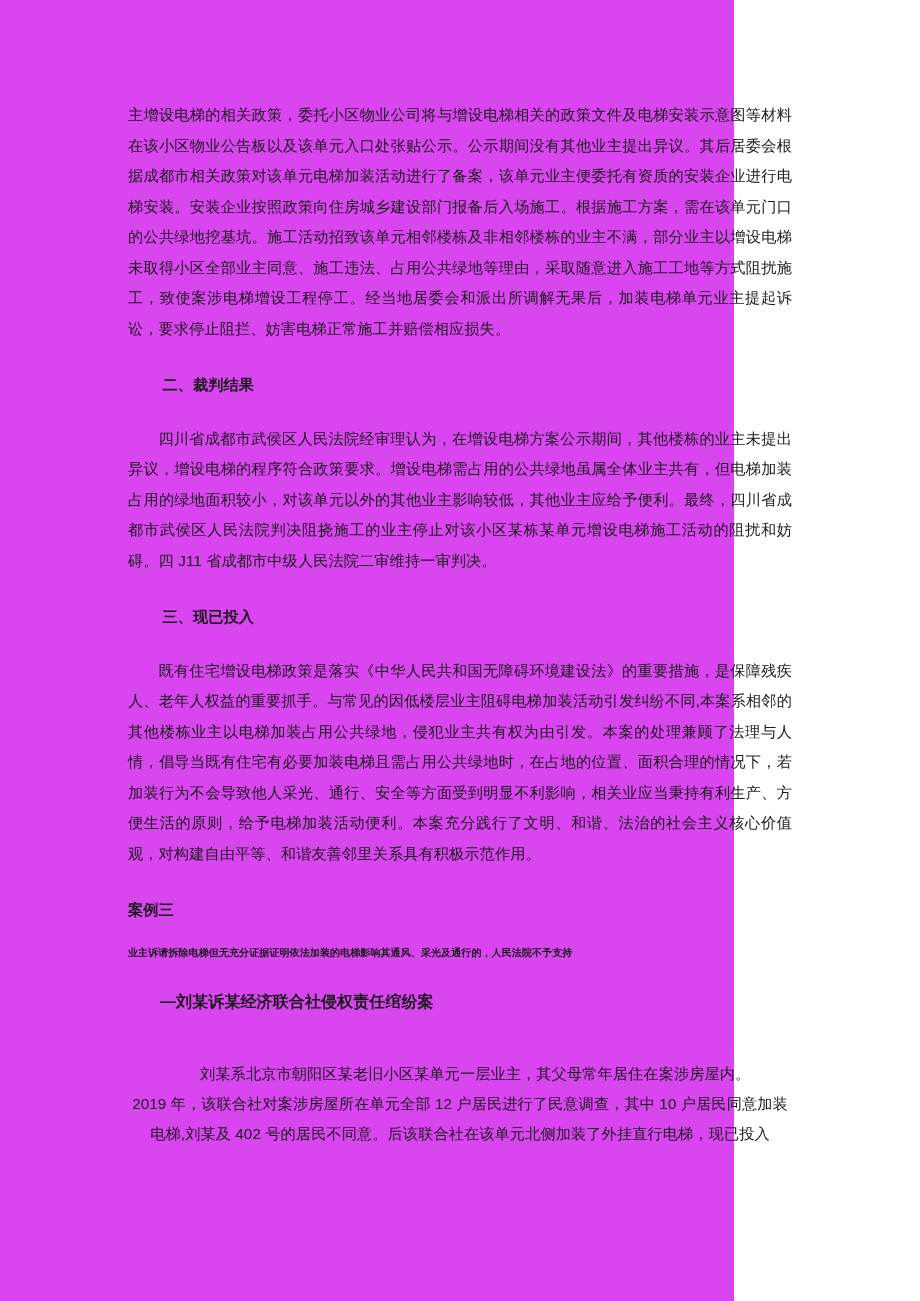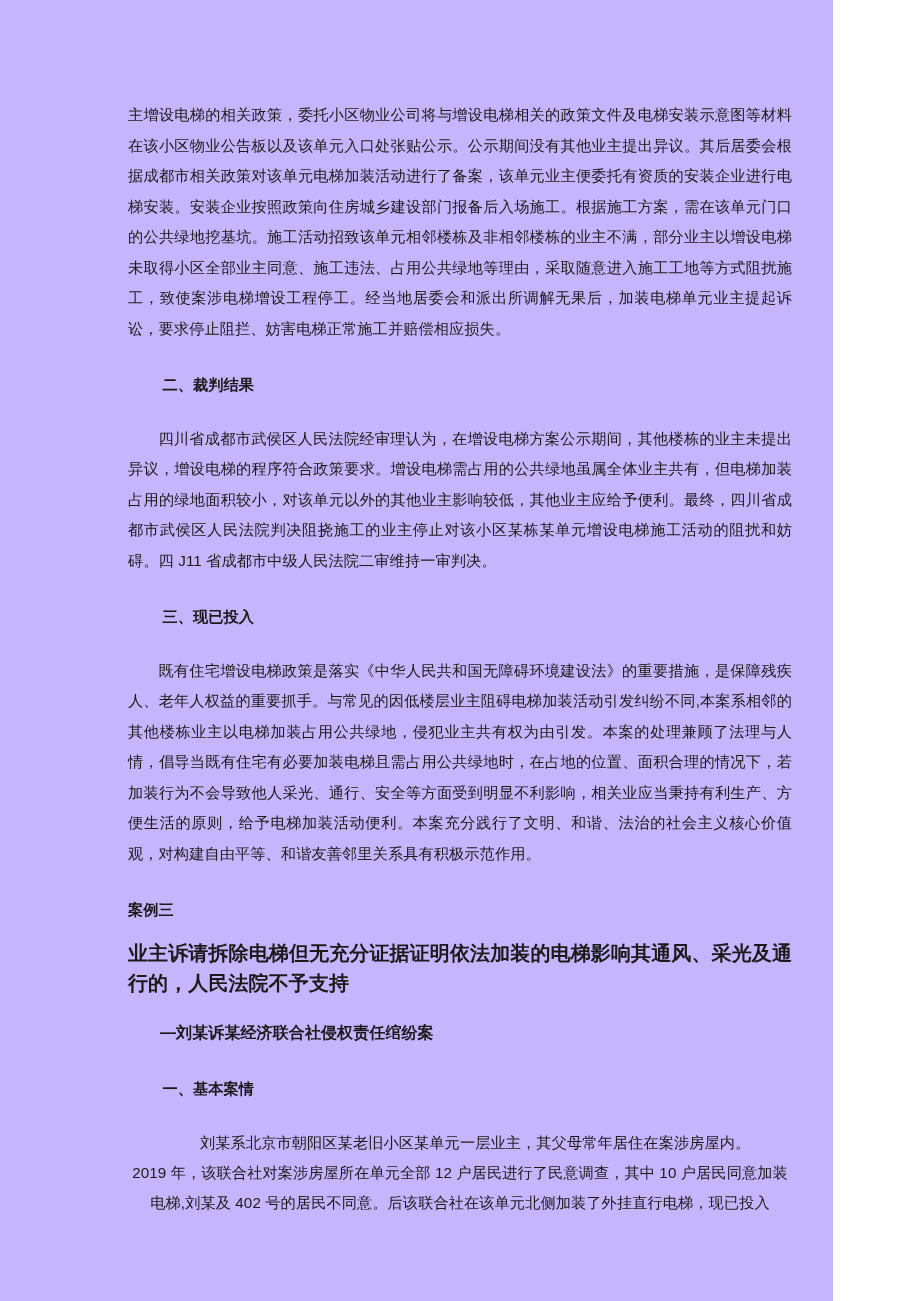--- a/index.html
+++ b/index.html
@@ -9,25 +9,25 @@
   }
   body {
     width: 920px;
     height: 1301px;
     font-family: "Liberation Sans", "DejaVu Sans", sans-serif;
     color: #1a1a1a;
     -webkit-font-smoothing: antialiased;
   }
   .page {
     position: relative;
-    width: 833px;
+    width: 734px;
     height: 1301px;
     box-sizing: border-box;
     padding: 100px 128px 12px 128px;
-    background: #c4b5fd;
+    background: #d946ef;
   }
   .doc-body {
     width: 664px;
   }
   p {
     margin: 0;
     font-size: 15.2px;
     line-height: 30.5px;
     text-align: justify;
     text-justify: inter-ideograph;
@@ -47,21 +47,21 @@
     margin: 4px;
   }
   .heading-left {
     font-weight: bold;
     font-size: 15.2px;
     line-height: 30.5px;
     margin: 0;
   }
   .sub-bold {
     font-weight: bold;
-    font-size: 20px;
+    font-size: 10px;
     line-height: 30.5px;
     margin: 0;
     text-align: justify;
   }
   .sub-bold-indent {
     font-weight: bold;
     font-size: 16px;
     line-height: 30.5px;
     margin: 0;
     text-indent: 2em;
@@ -108,21 +108,20 @@
     <div class="gap-xs"></div>
 
     <p class="sub-bold">业主诉请拆除电梯但无充分证据证明依法加装的电梯影响其通风、采光及通行的，人民法院不予支持</p>
 
     <div class="gap-sm"></div>
 
     <p class="sub-bold-indent">—刘某诉某经济联合社侵权责任绾纷案</p>
 
     <div class="gap-md"></div>
 
-    <p class="heading">一、基本案情</p>
 
     <div class="gap-sm"></div>
 
     <p class="para indent nowrap-block">刘某系北京市朝阳区某老旧小区某单元一层业主，其父母常年居住在案涉房屋内。</p>
     <p class="para nowrap-block tight">2019 年，该联合社对案涉房屋所在单元全部 12 户居民进行了民意调查，其中 10 户居民同意加装电梯,刘某及 402 号的居民不同意。后该联合社在该单元北侧加装了外挂直行电梯，现已投入</p>
 
   </div>
 </div>
 
 </body></html>

